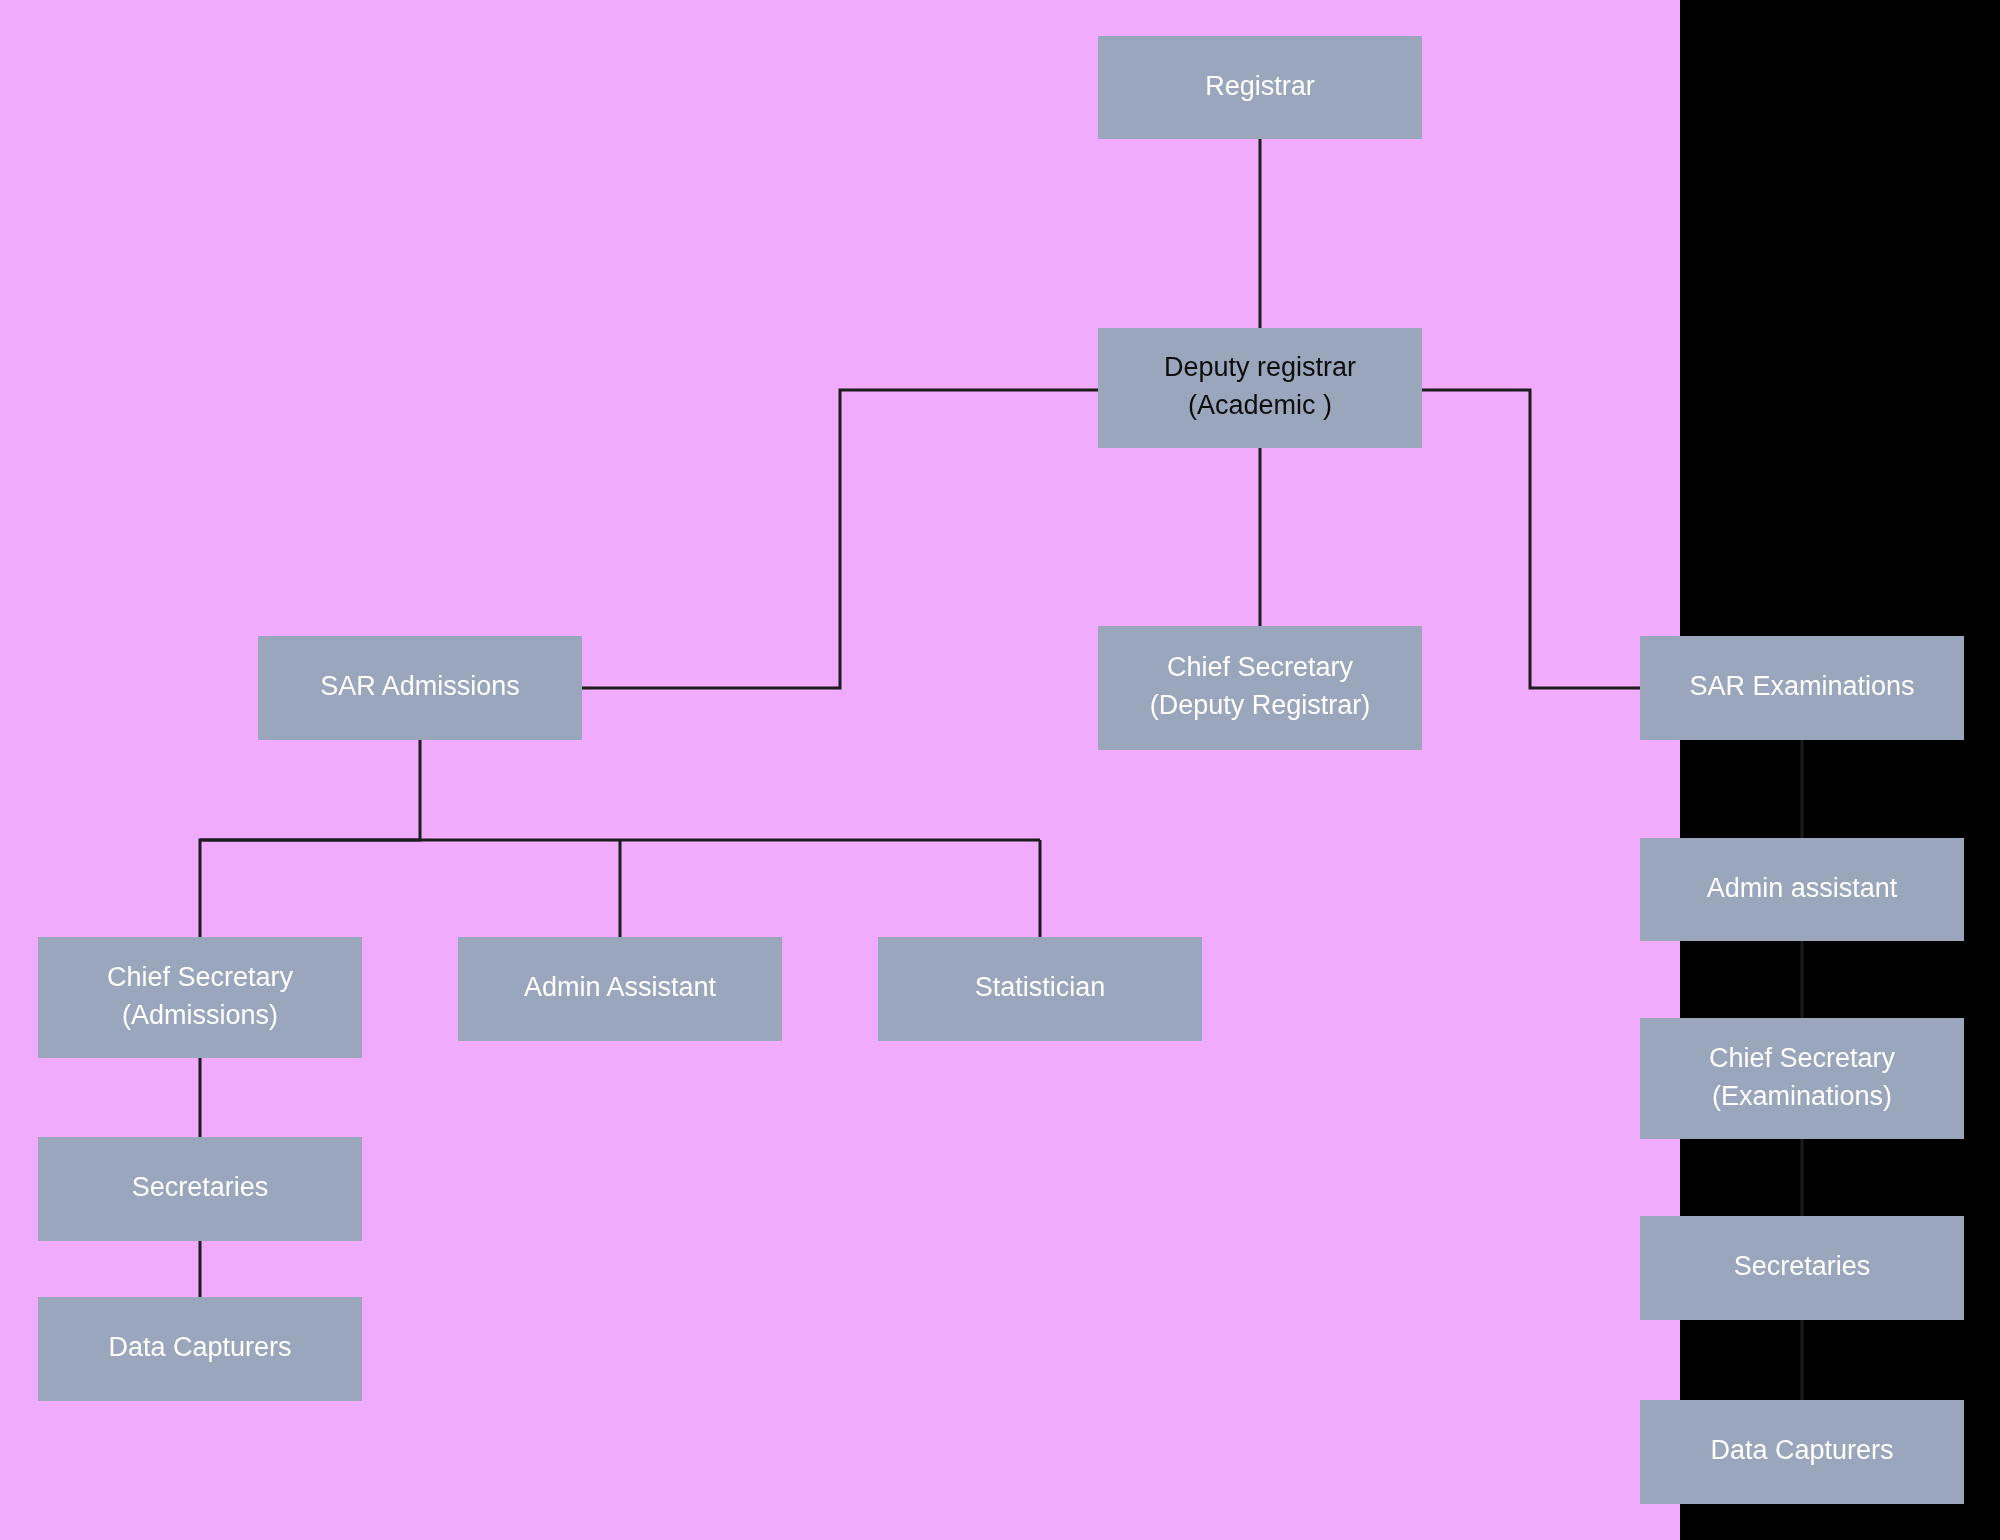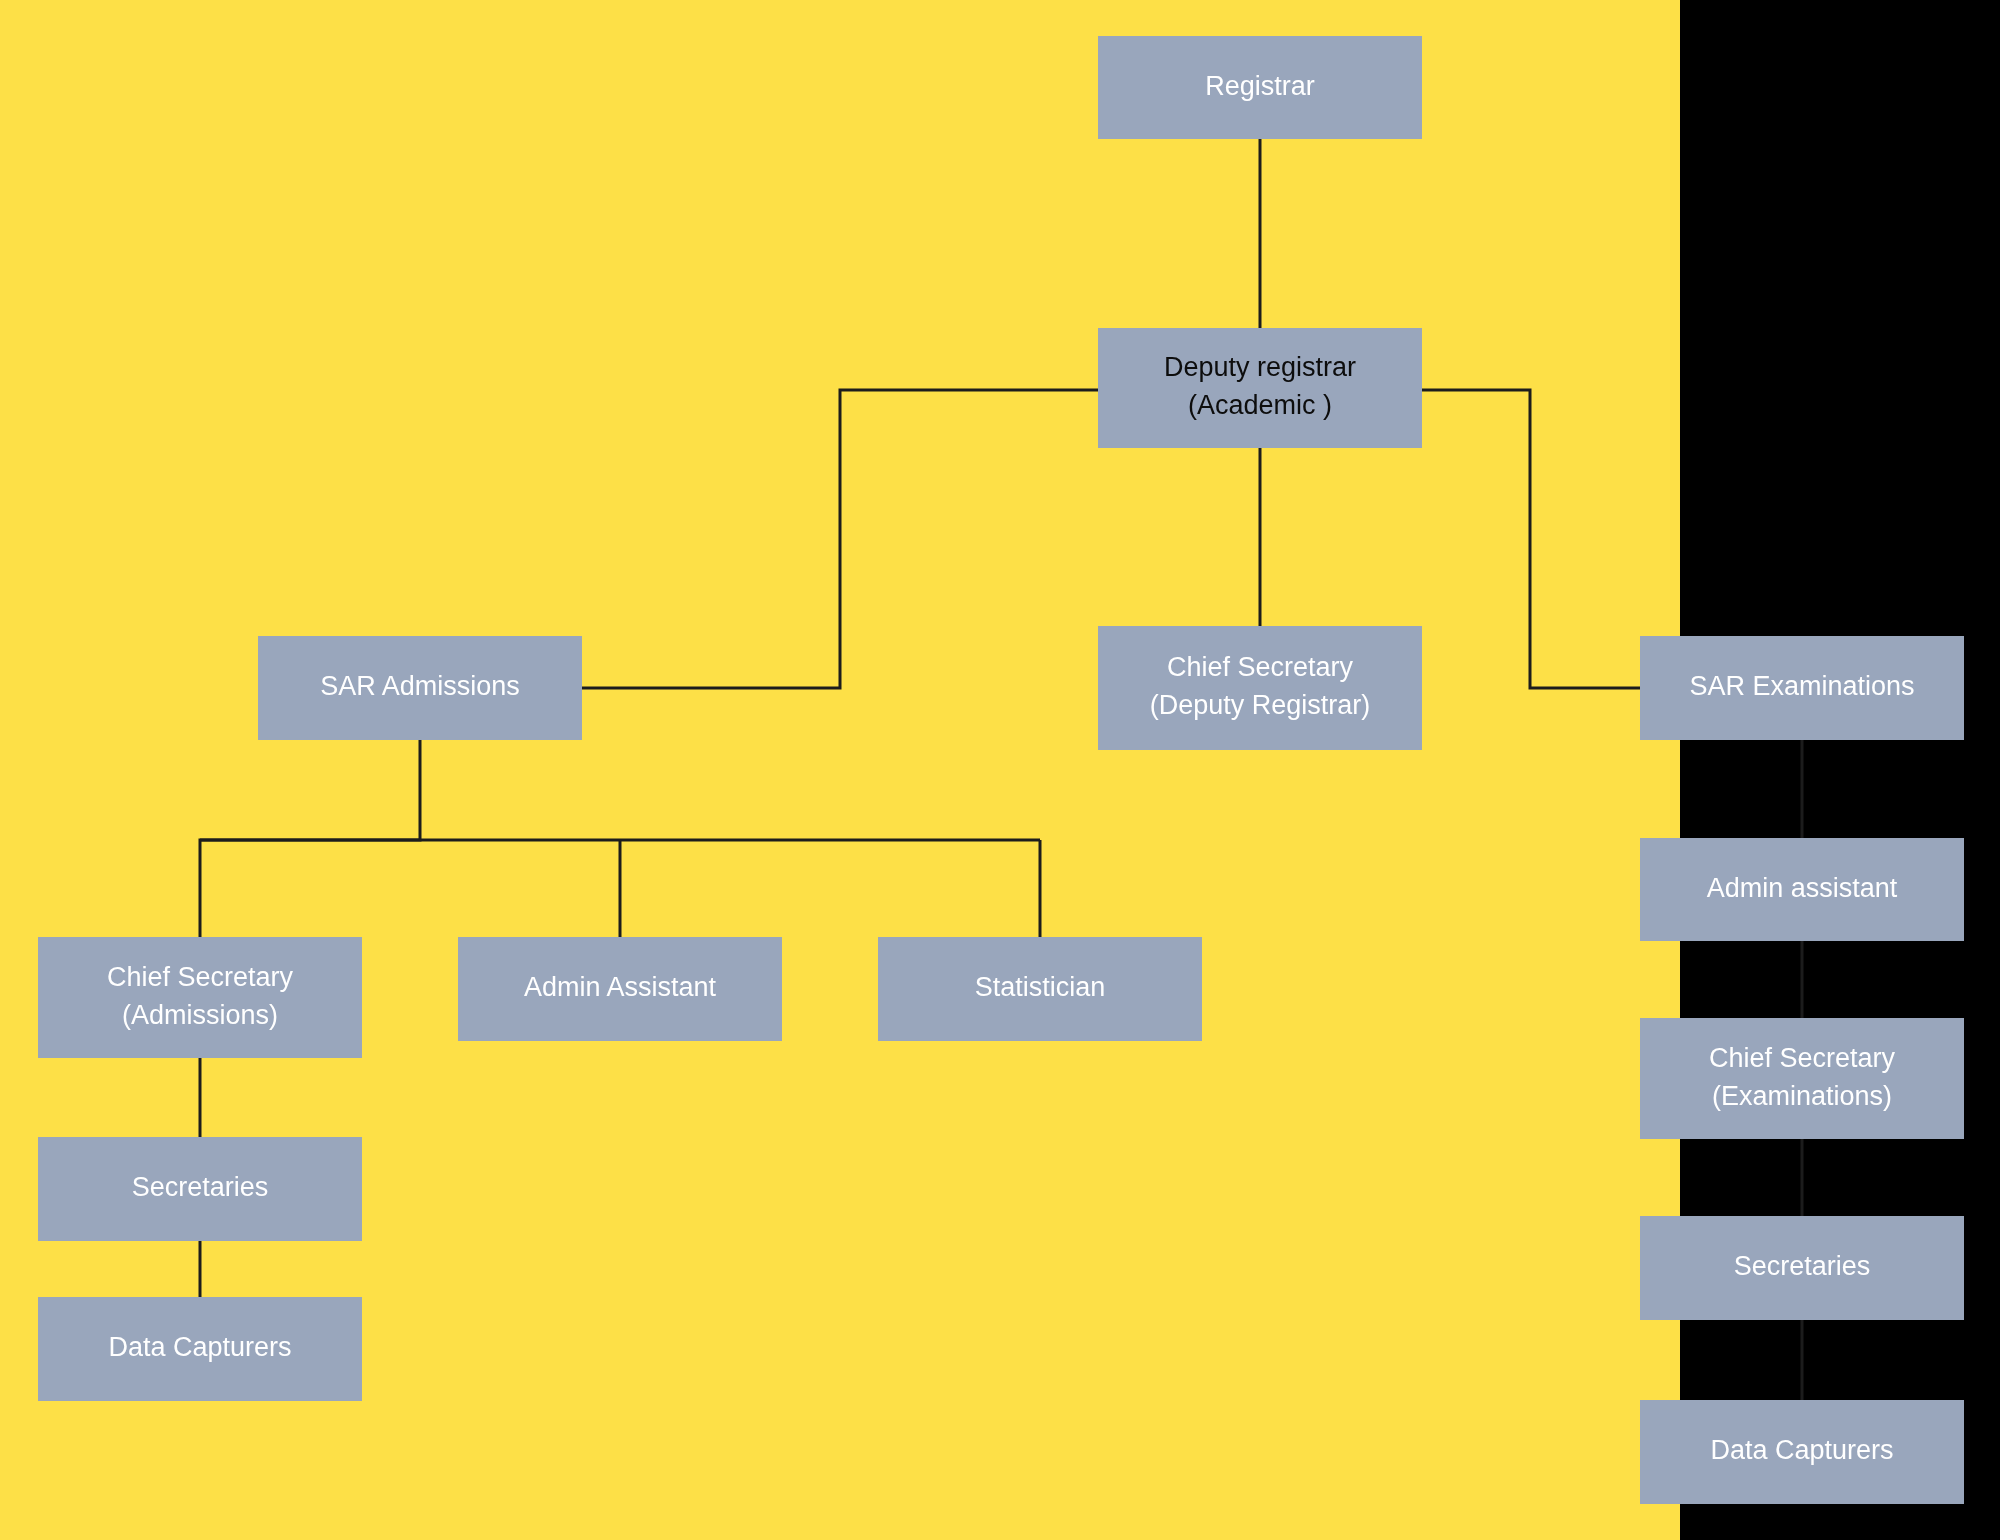--- a/index.html
+++ b/index.html
@@ -10,21 +10,21 @@
   body {
     width: 2000px;
     height: 1540px;
     overflow: hidden;
     font-family: "Liberation Sans", sans-serif;
   }
   #chart-root {
     position: relative;
     width: 1680px;
     height: 1540px;
-    background: #fde047;
+    background: #f0abfc;
   }
   svg#org-canvas {
     position: absolute;
     top: 0;
     left: 0;
     width: 2000px;
     height: 1540px;
     display: block;
   }
   .node-rect {

